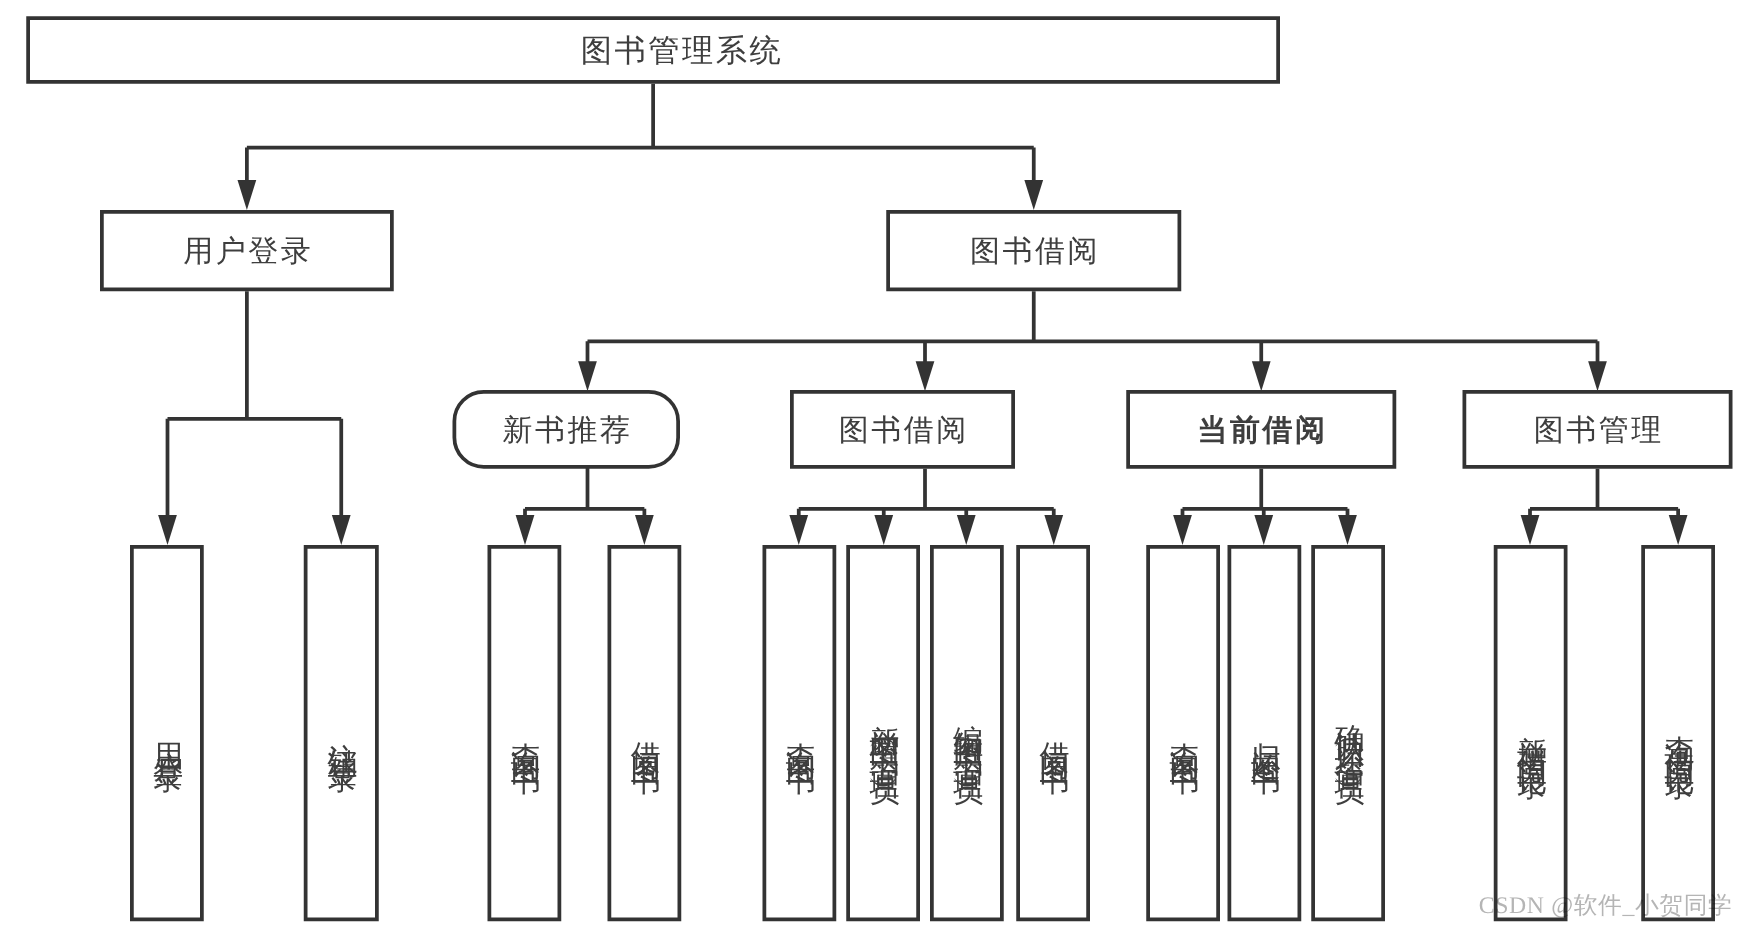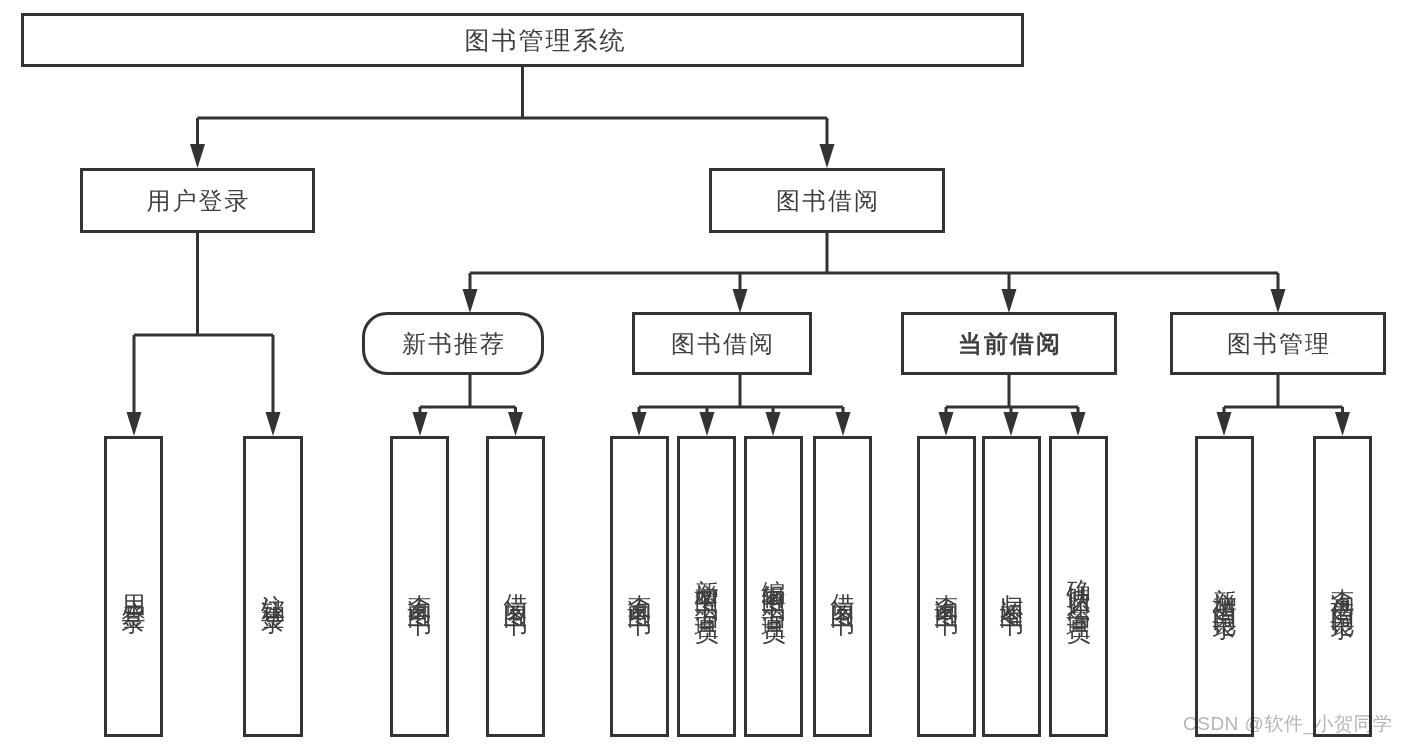--- a/index.html
+++ b/index.html
@@ -45,20 +45,21 @@
   .watermark {
     position: absolute;
     left: 1183px;
     top: 711px;
     font-size: 19px;
     letter-spacing: 0.5px;
     color: #b5b5b5;
     mix-blend-mode: multiply;
     z-index: 3;
     white-space: nowrap;
+    font-family: Liberation Serif, serif;
   }
 </style>
 </head>
 <body>
 
 <div class="canvas">
 
   <svg class="connectors" width="1405" height="747" viewBox="0 0 1405 747" xmlns="http://www.w3.org/2000/svg">
     <g stroke="#333333" stroke-width="3" fill="none">
 

